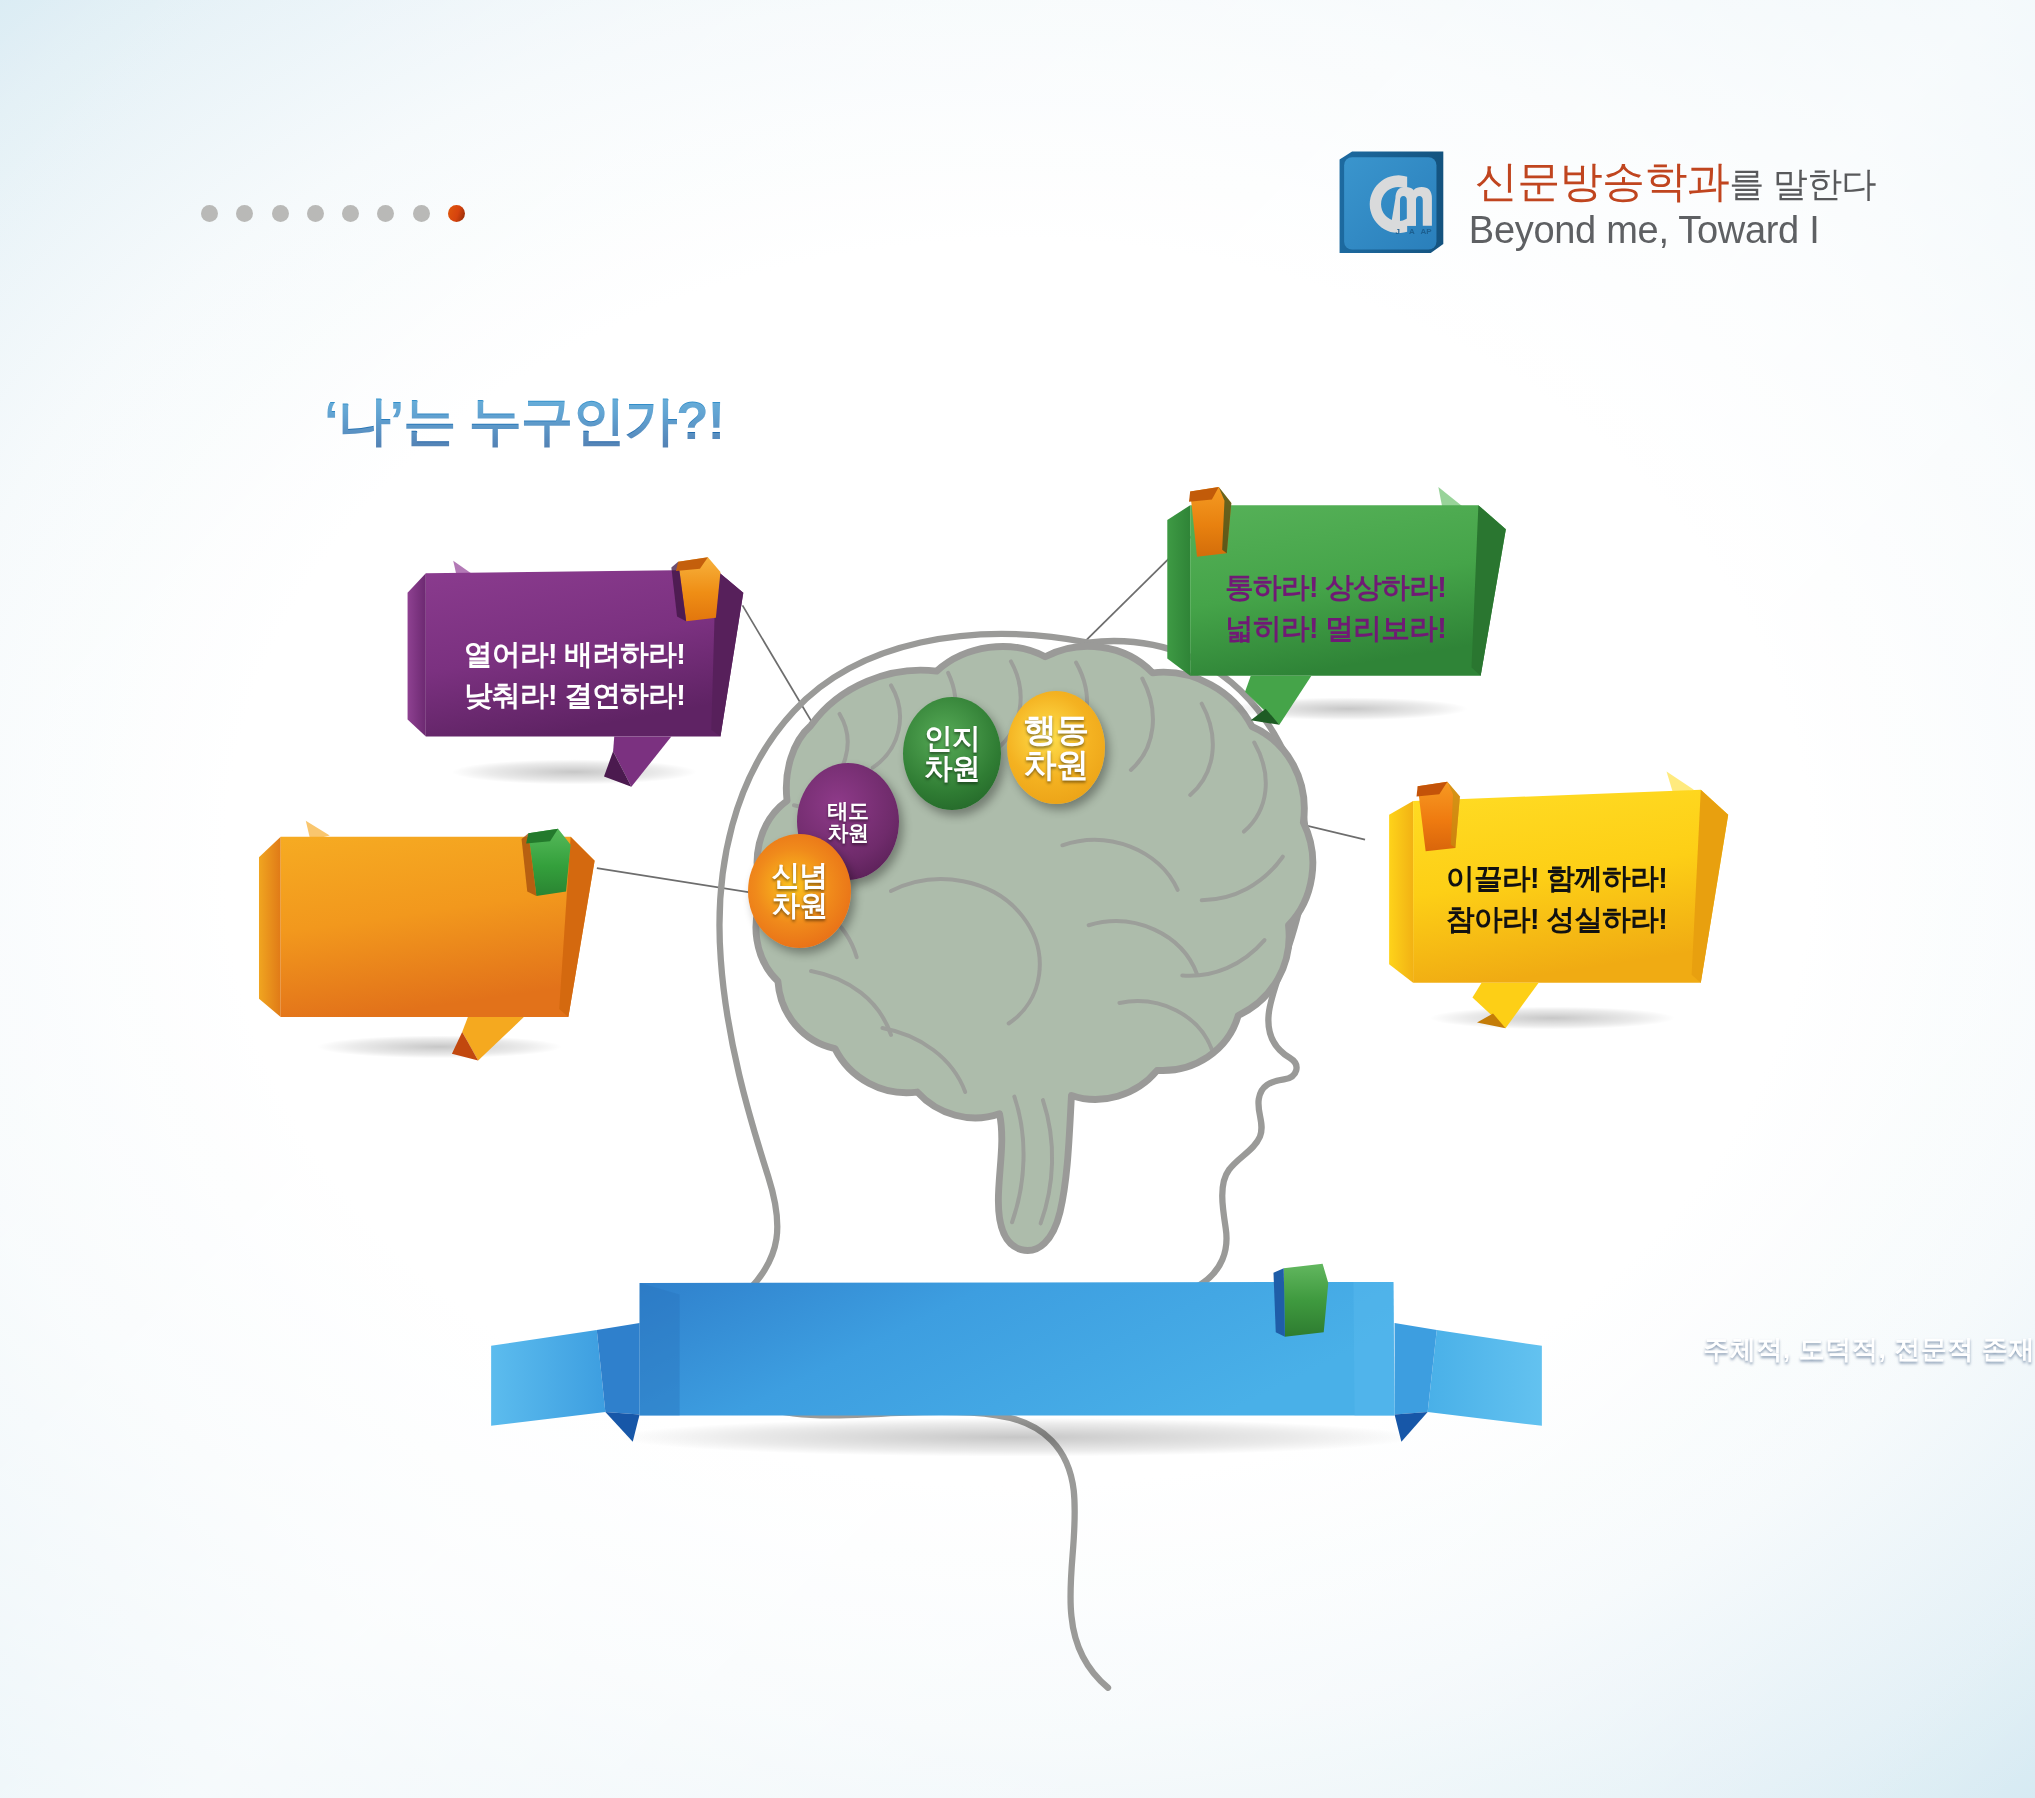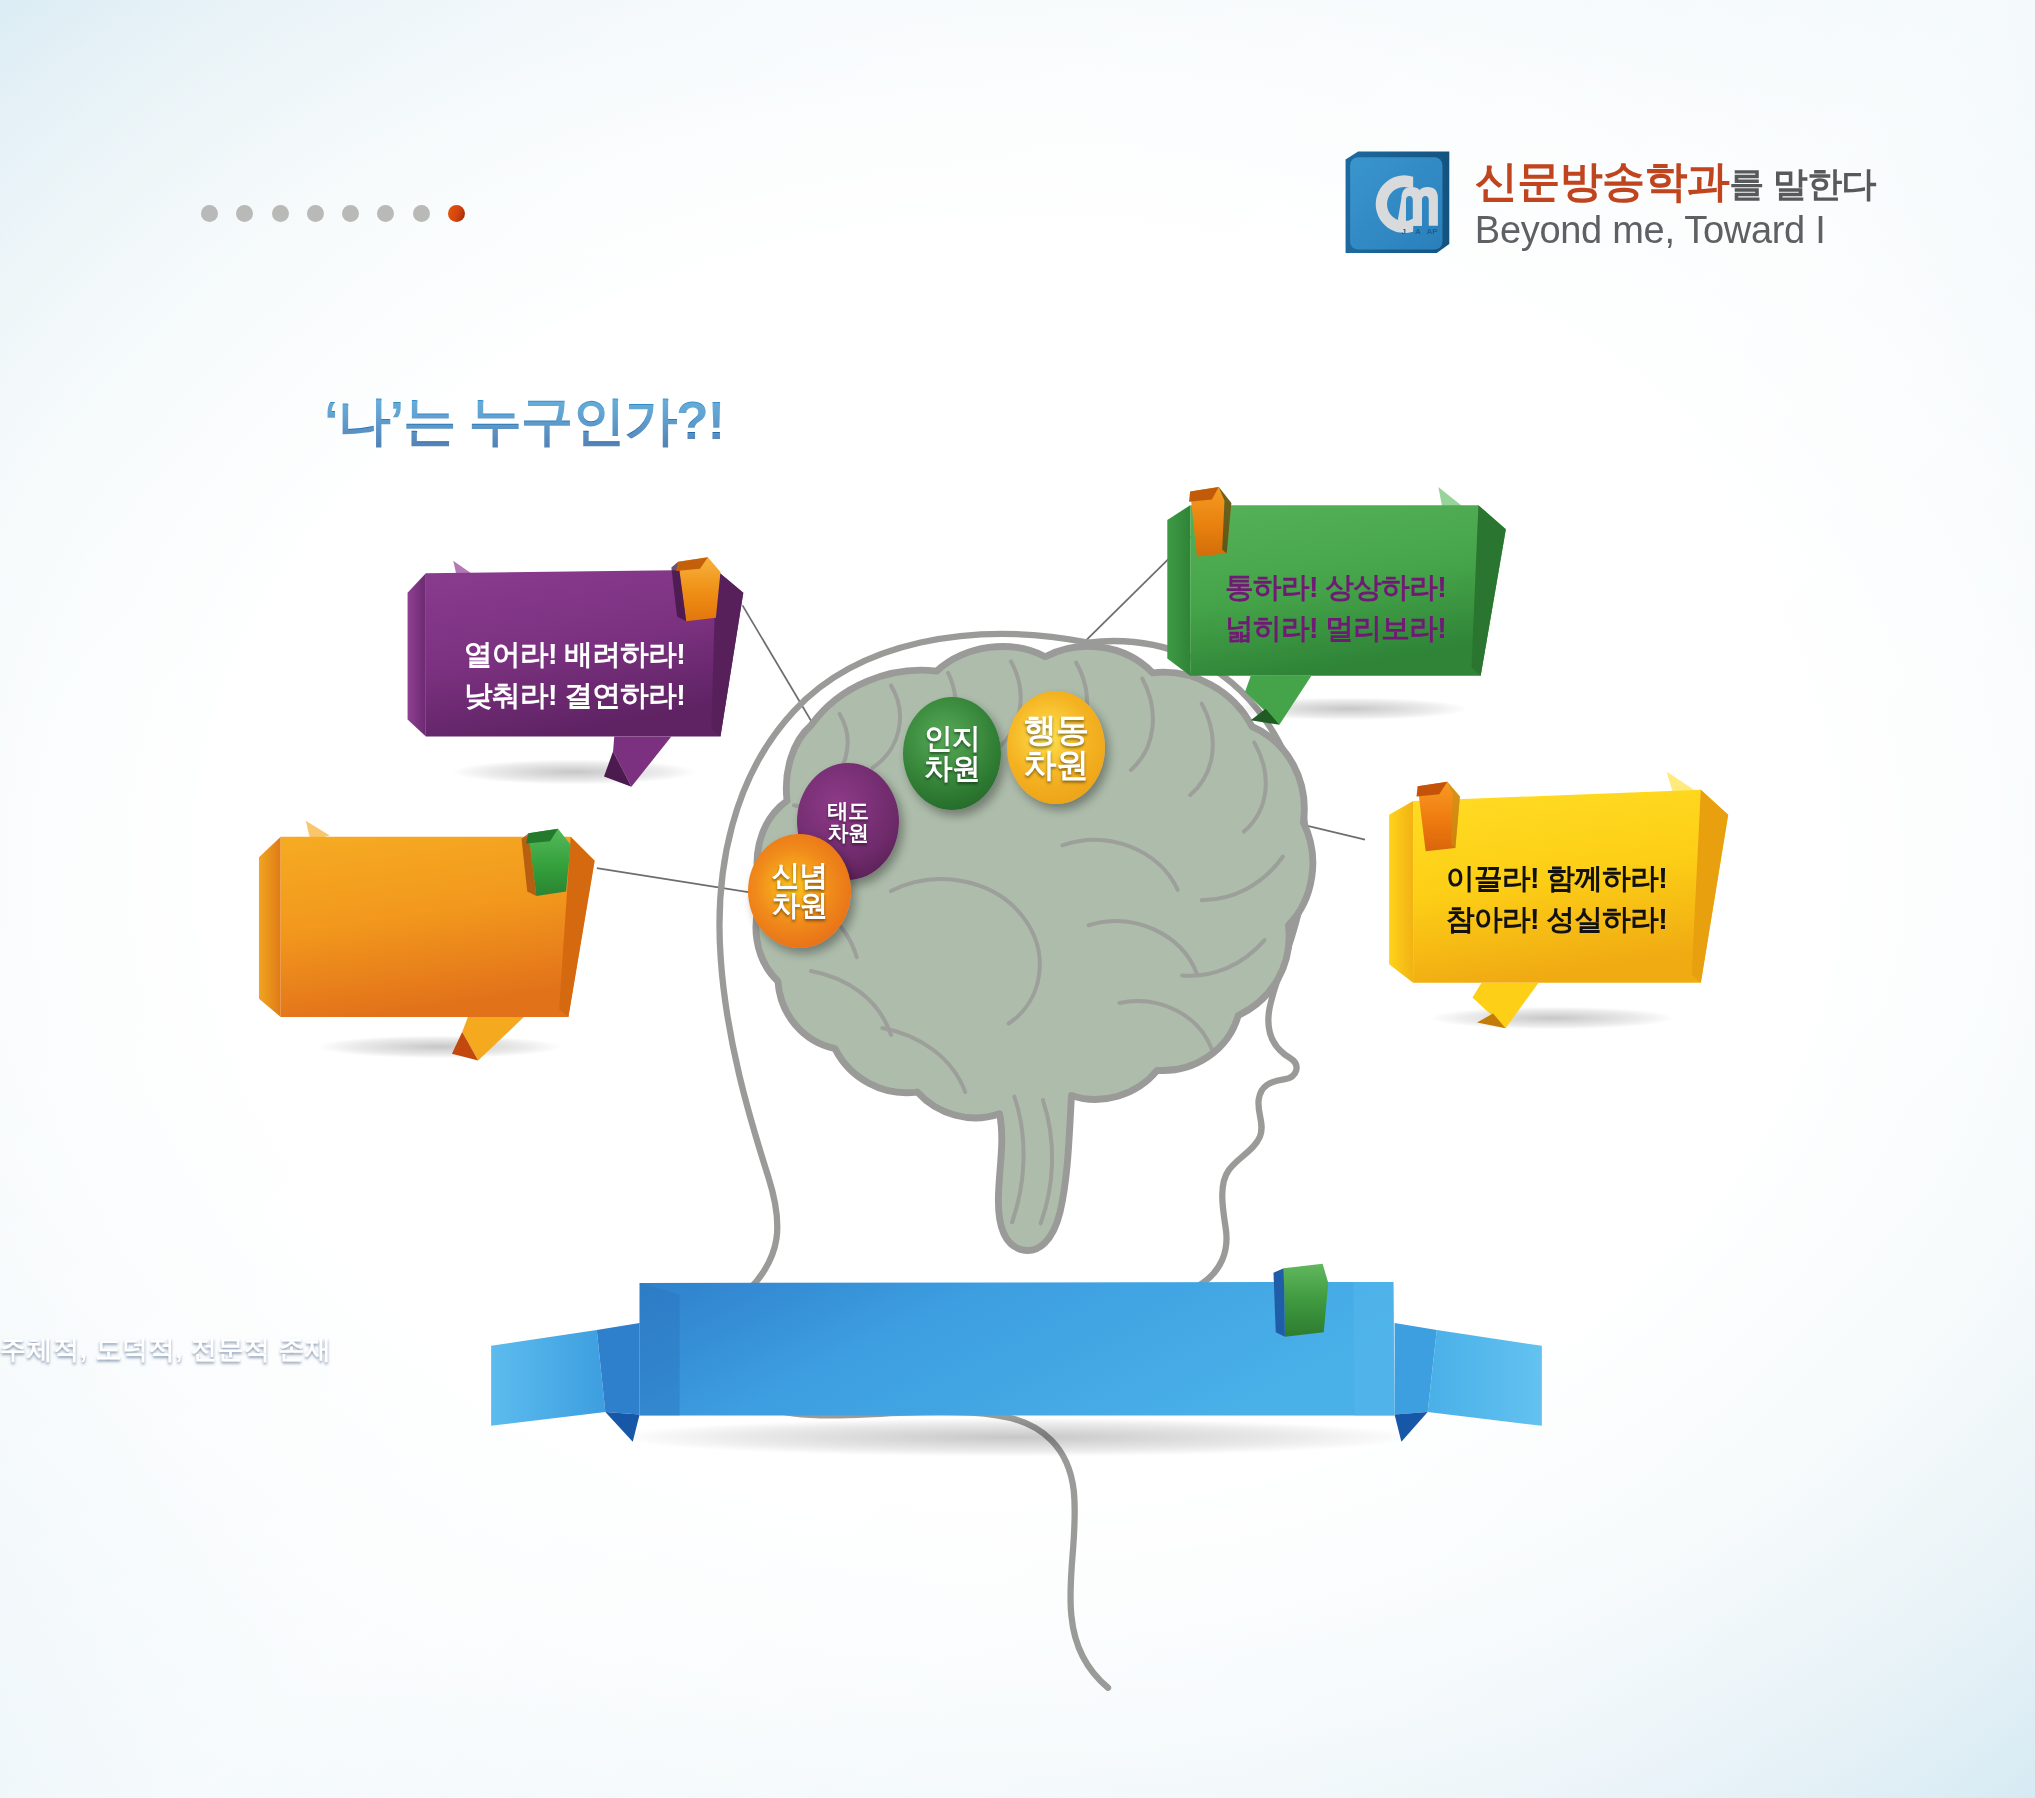--- a/index.html
+++ b/index.html
@@ -22,21 +22,21 @@
 
   
   #dots{position:absolute;left:201px;top:205px;display:flex;gap:18.3px;align-items:center;}
   .dot{width:17px;height:17px;border-radius:50%;background:#b9b9b7;}
   .dot.active{background:linear-gradient(110deg,#e0590c 0%,#d6430e 55%,#8c2b08 100%);}
 
   
   #brand{position:absolute;right:159px;top:147px;display:flex;align-items:center;gap:19.4px;}
   #brand-mark{width:114px;height:114px;position:relative;flex:0 0 auto;}
   #brand-text{display:flex;flex-direction:column;justify-content:center;line-height:1;}
-  #brand-line1{font-size:43px;font-weight:bold;white-space:nowrap;letter-spacing:-0.6px;}
+  #brand-line1{font-size:43px;font-weight:normal;white-space:nowrap;letter-spacing:-0.6px;margin-left:6px;}
   #brand-line1 .ko-strong{color:#c0451f;}
   #brand-line1 .ko-sub{color:#58595b;font-size:35px;}
   #brand-line2{font-size:38px;color:#5e6063;margin-top:8px;white-space:nowrap;letter-spacing:-0.3px;}
 
   
   #page-title{position:absolute;left:324px;top:386px;font-size:53px;font-weight:bold;
       letter-spacing:-1.1px;white-space:nowrap;
       background:linear-gradient(180deg,#3b9fd4 0%,#2e86c4 38%,#1c5fa3 78%,#154a86 100%);
       -webkit-background-clip:text;background-clip:text;color:transparent;
       text-shadow:0 1.1px 0 rgba(255,255,255,.25);}
@@ -51,21 +51,21 @@
   .bubble svg{display:block;overflow:visible;}
 
   
   .dimension{position:absolute;border-radius:50%;display:flex;align-items:center;
      justify-content:center;text-align:center;color:#fff;font-weight:bold;
      line-height:1.04;letter-spacing:-0.6px;white-space:pre-line;
      box-shadow:4px 5.7px 9.1px rgba(0,0,0,.33);
      text-shadow:0 1.7px 2.9px rgba(0,0,0,.45);}
 
   
-  #banner-text{position:absolute;left:0;right:0;top:1332px;text-align:left;
+  #banner-text{position:absolute;left:0;right:0;top:1332px;text-align:right;
      color:#ffffff;font-size:26px;font-weight:bold;letter-spacing:0.6px;
      text-shadow:0 1.7px 2.9px rgba(0,40,90,.45);z-index:7;pointer-events:none;}
 </style>
 </head>
 <body>
 
 <div id="bg"></div>
 <div id="bg-sheen"></div>
 
 <div id="dots">

